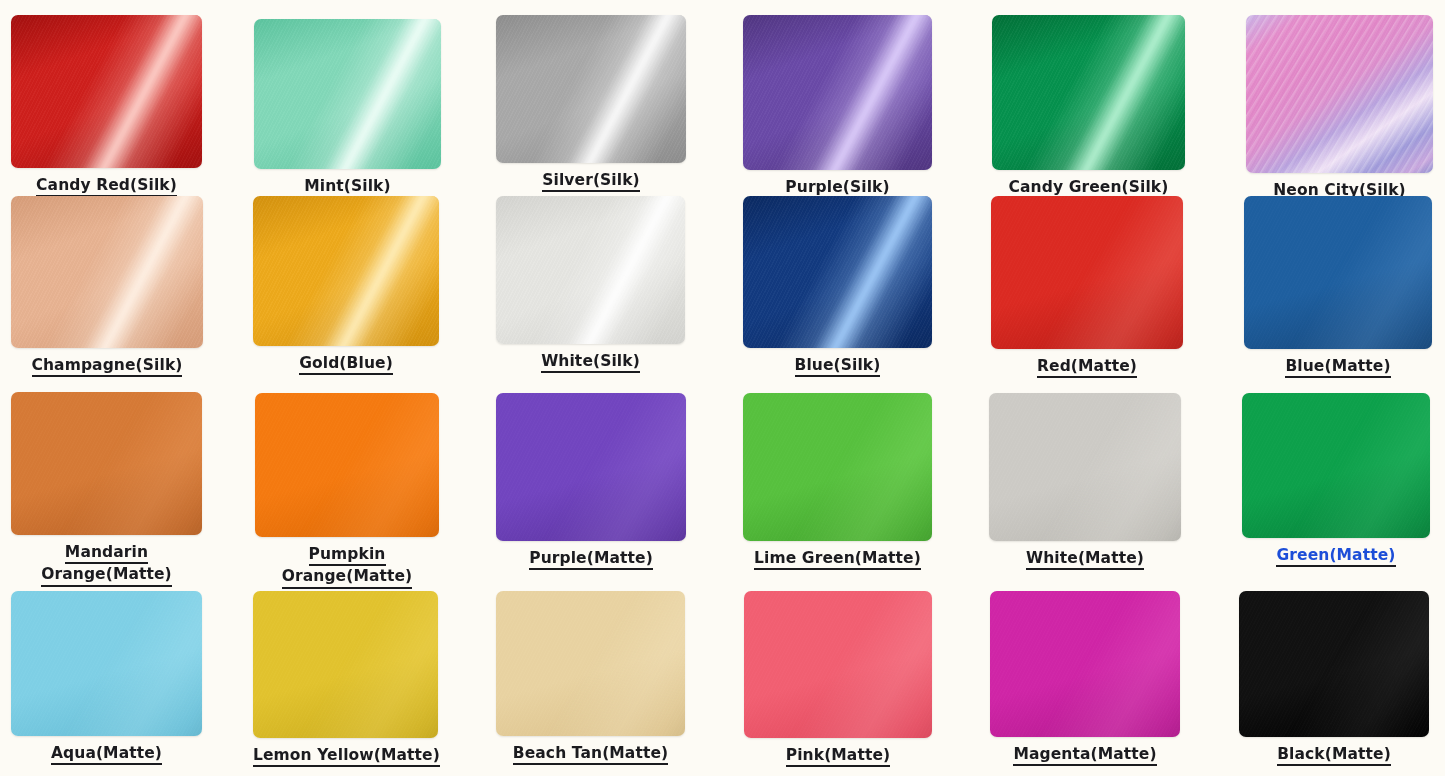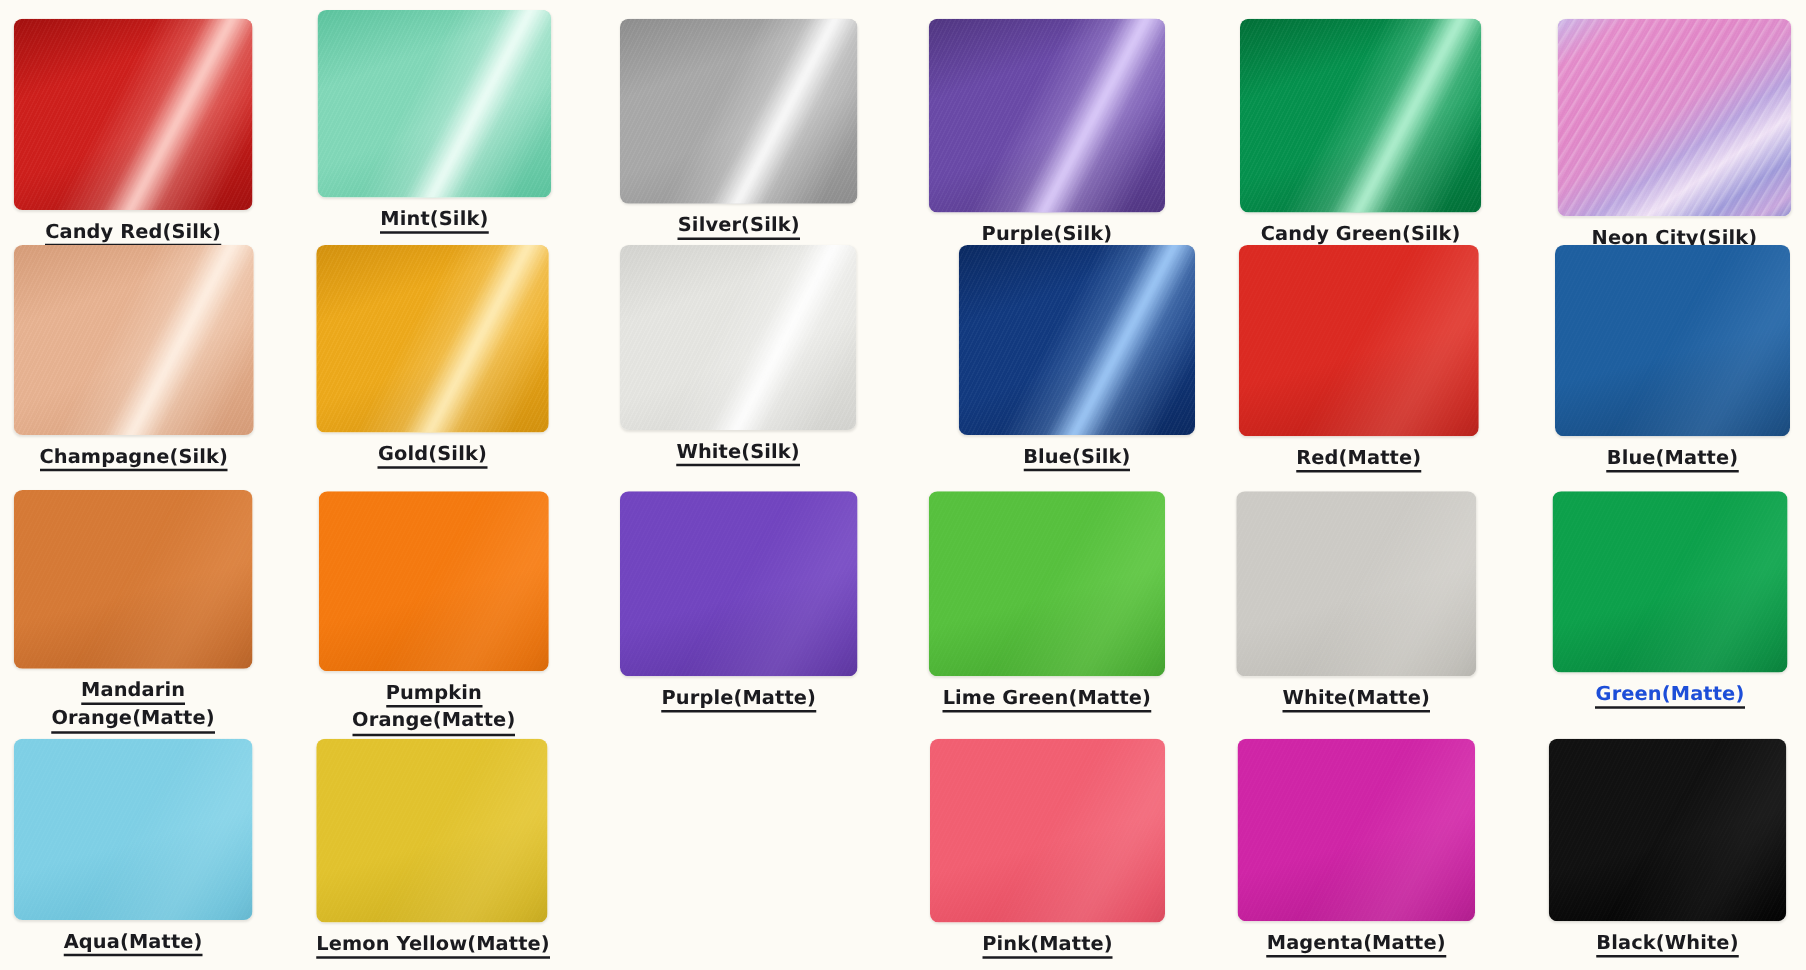--- a/index.html
+++ b/index.html
@@ -81,21 +81,21 @@
 
 <div id="swatch-grid" style="background: rgb(253, 251, 245);">
     <div class="swatch-cell" style="left: 11px; top: 15px; width: 191px;">
       <div class="swatch-tile" style="height: 153px;">
         <div class="tile-base" style="background: linear-gradient(160deg, rgb(164, 16, 15) 0%, rgb(207, 31, 28) 30%, rgb(207, 31, 28) 58%, rgb(164, 16, 15) 100%);"></div>
         <div class="tile-weave"></div>
         <div class="tile-sheen" style="background: linear-gradient(118deg, rgba(255, 255, 255, 0) 44%, rgba(255, 217, 210, 0.25) 54%, rgba(255, 217, 210, 0.95) 60%, rgba(255, 217, 210, 0.3) 66%, rgba(255, 255, 255, 0) 78%); filter: blur(2px);"></div>
       </div>
       <div class="swatch-label" style="color: rgb(27, 27, 31);"><span class="label-line" style="border-bottom-color: rgb(27, 27, 31);">Candy Red(Silk)</span></div>
     </div>
-    <div class="swatch-cell" style="left: 254px; top: 8px; width: 187px;">
+    <div class="swatch-cell" style="left: 254px; top: 19px; width: 187px;">
       <div class="swatch-tile" style="height: 150px;">
         <div class="tile-base" style="background: linear-gradient(160deg, rgb(92, 196, 159) 0%, rgb(130, 217, 185) 30%, rgb(130, 217, 185) 58%, rgb(92, 196, 159) 100%);"></div>
         <div class="tile-weave"></div>
         <div class="tile-sheen" style="background: linear-gradient(118deg, rgba(255, 255, 255, 0) 44%, rgba(244, 255, 250, 0.25) 54%, rgba(244, 255, 250, 0.95) 60%, rgba(244, 255, 250, 0.3) 66%, rgba(255, 255, 255, 0) 78%); filter: blur(2px);"></div>
       </div>
       <div class="swatch-label" style="color: rgb(27, 27, 31);"><span class="label-line" style="border-bottom-color: rgb(27, 27, 31);">Mint(Silk)</span></div>
     </div>
     <div class="swatch-cell" style="left: 496px; top: 15px; width: 190px;">
       <div class="swatch-tile" style="height: 148px;">
         <div class="tile-base" style="background: linear-gradient(160deg, rgb(142, 142, 142) 0%, rgb(169, 169, 169) 30%, rgb(169, 169, 169) 58%, rgb(142, 142, 142) 100%);"></div>
@@ -135,31 +135,31 @@
         <div class="tile-sheen" style="background: linear-gradient(118deg, rgba(255, 255, 255, 0) 44%, rgba(255, 243, 232, 0.25) 54%, rgba(255, 243, 232, 0.95) 60%, rgba(255, 243, 232, 0.3) 66%, rgba(255, 255, 255, 0) 78%); filter: blur(2px);"></div>
       </div>
       <div class="swatch-label" style="color: rgb(27, 27, 31);"><span class="label-line" style="border-bottom-color: rgb(27, 27, 31);">Champagne(Silk)</span></div>
     </div>
     <div class="swatch-cell" style="left: 253px; top: 196px; width: 186px;">
       <div class="swatch-tile" style="height: 150px;">
         <div class="tile-base" style="background: linear-gradient(160deg, rgb(212, 146, 14) 0%, rgb(238, 170, 27) 30%, rgb(238, 170, 27) 58%, rgb(212, 146, 14) 100%);"></div>
         <div class="tile-weave"></div>
         <div class="tile-sheen" style="background: linear-gradient(118deg, rgba(255, 255, 255, 0) 44%, rgba(255, 240, 192, 0.25) 54%, rgba(255, 240, 192, 0.95) 60%, rgba(255, 240, 192, 0.3) 66%, rgba(255, 255, 255, 0) 78%); filter: blur(2px);"></div>
       </div>
-      <div class="swatch-label" style="color: rgb(27, 27, 31);"><span class="label-line" style="border-bottom-color: rgb(27, 27, 31);">Gold(Silk)</span></div>
+      <div class="swatch-label" style="color: rgb(27, 27, 31);"><span class="label-line" style="border-bottom-color: rgb(27, 27, 31);">Gold(Blue)</span></div>
     </div>
     <div class="swatch-cell" style="left: 496px; top: 196px; width: 189px;">
       <div class="swatch-tile" style="height: 148px;">
         <div class="tile-base" style="background: linear-gradient(160deg, rgb(212, 212, 208) 0%, rgb(230, 230, 226) 30%, rgb(230, 230, 226) 58%, rgb(212, 212, 208) 100%);"></div>
         <div class="tile-weave"></div>
         <div class="tile-sheen" style="background: linear-gradient(118deg, rgba(255, 255, 255, 0) 44%, rgba(255, 255, 255, 0.25) 54%, rgba(255, 255, 255, 0.95) 60%, rgba(255, 255, 255, 0.3) 66%, rgba(255, 255, 255, 0) 78%); filter: blur(2px);"></div>
       </div>
       <div class="swatch-label" style="color: rgb(27, 27, 31);"><span class="label-line" style="border-bottom-color: rgb(27, 27, 31);">White(Silk)</span></div>
     </div>
-    <div class="swatch-cell" style="left: 767px; top: 196px; width: 189px;">
+    <div class="swatch-cell" style="left: 743px; top: 196px; width: 189px;">
       <div class="swatch-tile" style="height: 152px;">
         <div class="tile-base" style="background: linear-gradient(160deg, rgb(11, 42, 98) 0%, rgb(18, 58, 128) 30%, rgb(18, 58, 128) 58%, rgb(11, 42, 98) 100%);"></div>
         <div class="tile-weave"></div>
         <div class="tile-sheen" style="background: linear-gradient(118deg, rgba(255, 255, 255, 0) 44%, rgba(168, 210, 255, 0.25) 54%, rgba(168, 210, 255, 0.95) 60%, rgba(168, 210, 255, 0.3) 66%, rgba(255, 255, 255, 0) 78%); filter: blur(2px);"></div>
       </div>
       <div class="swatch-label" style="color: rgb(27, 27, 31);"><span class="label-line" style="border-bottom-color: rgb(27, 27, 31);">Blue(Silk)</span></div>
     </div>
     <div class="swatch-cell" style="left: 991px; top: 196px; width: 192px;">
       <div class="swatch-tile matte" style="height: 153px;">
         <div class="tile-base" style="background: linear-gradient(165deg, rgb(220, 42, 34) 0%, rgb(220, 42, 34) 55%, rgb(187, 29, 23) 100%);"></div>
@@ -233,20 +233,28 @@
       <div class="swatch-label" style="color: rgb(27, 27, 31);"><span class="label-line" style="border-bottom-color: rgb(27, 27, 31);">Aqua(Matte)</span></div>
     </div>
     <div class="swatch-cell" style="left: 253px; top: 591px; width: 185px;">
       <div class="swatch-tile matte" style="height: 147px;">
         <div class="tile-base" style="background: linear-gradient(165deg, rgb(226, 195, 46) 0%, rgb(226, 195, 46) 55%, rgb(203, 173, 30) 100%);"></div>
         <div class="tile-weave"></div>
         <div class="tile-sheen" style="background: linear-gradient(122deg, rgba(255, 255, 255, 0) 50%, rgba(243, 220, 108, 0.3) 68%, rgba(243, 220, 108, 0.1) 80%, rgba(0, 0, 0, 0.1) 95%); filter: blur(5px);"></div>
       </div>
       <div class="swatch-label" style="color: rgb(27, 27, 31);"><span class="label-line" style="border-bottom-color: rgb(27, 27, 31);">Lemon Yellow(Matte)</span></div>
     </div>
+    <div class="swatch-cell" style="left: 496px; top: 591px; width: 189px;">
+      <div class="swatch-tile matte" style="height: 145px;">
+        <div class="tile-base" style="background: linear-gradient(165deg, rgb(233, 211, 162) 0%, rgb(233, 211, 162) 55%, rgb(220, 194, 140) 100%);"></div>
+        <div class="tile-weave"></div>
+        <div class="tile-sheen" style="background: linear-gradient(122deg, rgba(255, 255, 255, 0) 50%, rgba(246, 232, 198, 0.3) 68%, rgba(246, 232, 198, 0.1) 80%, rgba(0, 0, 0, 0.1) 95%); filter: blur(5px);"></div>
+      </div>
+      <div class="swatch-label" style="color: rgb(27, 27, 31);"><span class="label-line" style="border-bottom-color: rgb(27, 27, 31);">Beach Tan(Matte)</span></div>
+    </div>
     <div class="swatch-cell" style="left: 744px; top: 591px; width: 188px;">
       <div class="swatch-tile matte" style="height: 147px;">
         <div class="tile-base" style="background: linear-gradient(165deg, rgb(242, 95, 114) 0%, rgb(242, 95, 114) 55%, rgb(226, 72, 93) 100%);"></div>
         <div class="tile-weave"></div>
         <div class="tile-sheen" style="background: linear-gradient(122deg, rgba(255, 255, 255, 0) 50%, rgba(249, 154, 166, 0.3) 68%, rgba(249, 154, 166, 0.1) 80%, rgba(0, 0, 0, 0.1) 95%); filter: blur(5px);"></div>
       </div>
       <div class="swatch-label" style="color: rgb(27, 27, 31);"><span class="label-line" style="border-bottom-color: rgb(27, 27, 31);">Pink(Matte)</span></div>
     </div>
     <div class="swatch-cell" style="left: 990px; top: 591px; width: 190px;">
       <div class="swatch-tile matte" style="height: 146px;">
@@ -255,15 +263,15 @@
         <div class="tile-sheen" style="background: linear-gradient(122deg, rgba(255, 255, 255, 0) 50%, rgba(232, 105, 198, 0.3) 68%, rgba(232, 105, 198, 0.1) 80%, rgba(0, 0, 0, 0.1) 95%); filter: blur(5px);"></div>
       </div>
       <div class="swatch-label" style="color: rgb(27, 27, 31);"><span class="label-line" style="border-bottom-color: rgb(27, 27, 31);">Magenta(Matte)</span></div>
     </div>
     <div class="swatch-cell" style="left: 1239px; top: 591px; width: 190px;">
       <div class="swatch-tile matte" style="height: 146px;">
         <div class="tile-base" style="background: linear-gradient(165deg, rgb(17, 17, 17) 0%, rgb(17, 17, 17) 55%, rgb(0, 0, 0) 100%);"></div>
         <div class="tile-weave"></div>
         <div class="tile-sheen" style="background: linear-gradient(122deg, rgba(255, 255, 255, 0) 50%, rgba(58, 58, 58, 0.3) 68%, rgba(58, 58, 58, 0.1) 80%, rgba(0, 0, 0, 0.1) 95%); filter: blur(5px);"></div>
       </div>
-      <div class="swatch-label" style="color: rgb(27, 27, 31);"><span class="label-line" style="border-bottom-color: rgb(27, 27, 31);">Black(White)</span></div>
+      <div class="swatch-label" style="color: rgb(27, 27, 31);"><span class="label-line" style="border-bottom-color: rgb(27, 27, 31);">Black(Matte)</span></div>
     </div>
   </div>
 
 </body></html>

